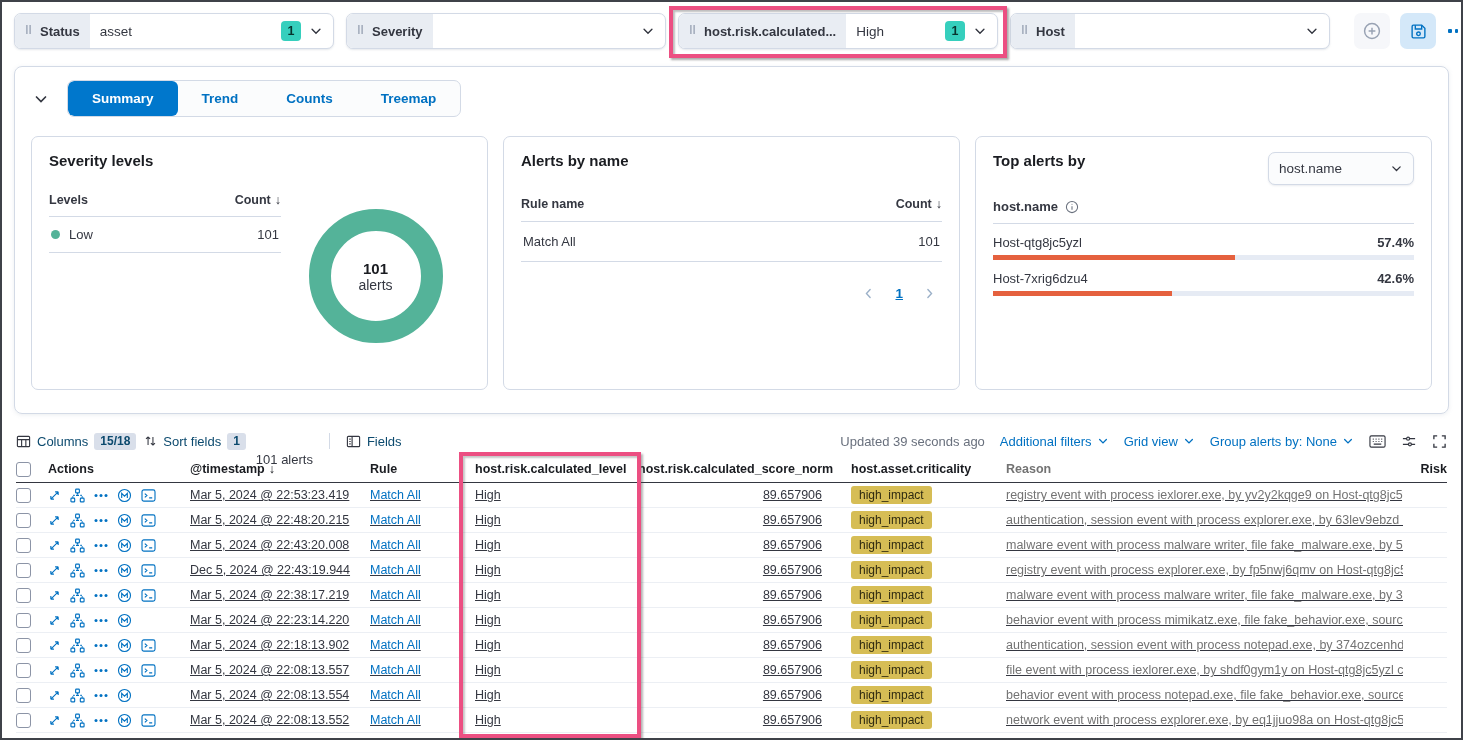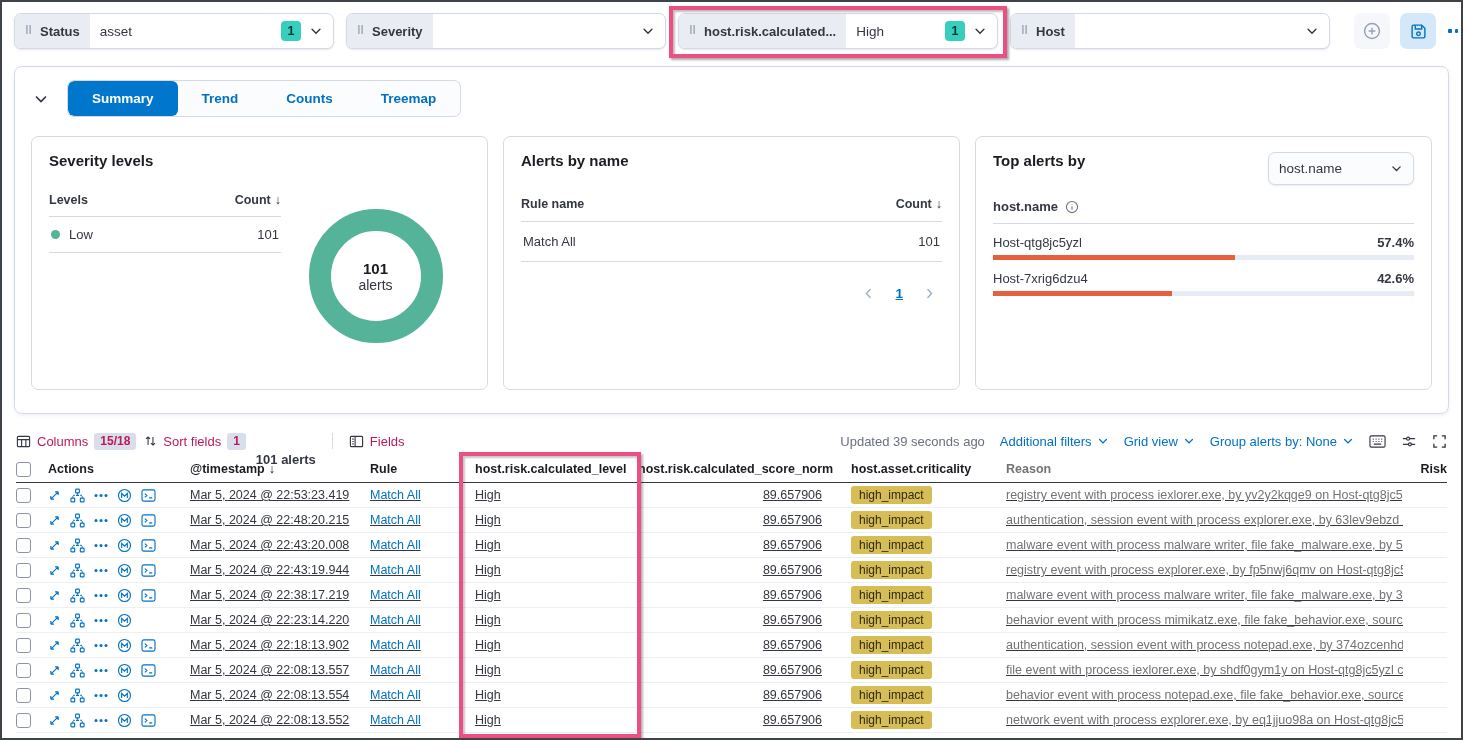--- a/index.html
+++ b/index.html
@@ -63,23 +63,23 @@
     border-radius:7px;padding:8px 10px;font-size:13.5px;width:146px;color:#343741;box-shadow:0 1px 2px rgba(152,162,179,.2);}
   .ta-field{display:flex;align-items:center;gap:7px;font-weight:700;font-size:13px;margin-top:14px;padding-bottom:9px;border-bottom:1px solid #d3dae6;}
   .ta-row{margin-top:9px;}
   .ta-line{display:flex;justify-content:space-between;font-size:13px;padding:2px 0 5px;}
   .ta-pct{font-weight:700;}
   .ta-track{height:5px;background:#e6ebf4;position:relative;}
   .ta-fill{height:5px;background:var(--orange);position:absolute;left:0;top:0;}
   
   .alerts-section{padding:0 14px;position:relative;margin-top:12px;}
   .table-toolbar{display:flex;align-items:center;height:30px;font-size:13px;gap:8px;}
-  .tb-item{display:flex;align-items:center;gap:6px;color:#be185d;}
+  .tb-item{display:flex;align-items:center;gap:6px;color:#0c4a6e;}
   .tb-badge{background:#d9dfea;border-radius:3px;padding:1.5px 6px;font-weight:700;font-size:12px;}
-  .tb-count{font-weight:700;margin-left:2px;margin-top:36px;}
+  .tb-count{font-weight:400;margin-left:2px;margin-top:36px;}
   .tb-divider{width:1px;height:16px;background:#d3dae6;margin:0 8px;}
   .tb-right{margin-left:auto;display:flex;align-items:center;gap:15px;}
   .tb-updated{color:#69707d;}
   .tb-link{color:#0071c2;display:flex;align-items:center;gap:5px;}
   .tb-icon{color:#343741;display:flex;}
   .thead{display:flex;align-items:center;height:27px;border-bottom:1.5px solid #343741;font-weight:700;font-size:12.5px;color:#1a1c21;}
   .trow{display:flex;align-items:center;height:25px;border-bottom:1px solid #eceff4;font-size:12.5px;text-decoration:underline;}
   .c-check{width:32px;display:flex;align-items:center;}
   .checkbox{width:15px;height:15px;border:1px solid #8c94a6;border-radius:3px;background:#fff;}
   .c-actions{width:142px;display:flex;align-items:center;gap:9px;}
@@ -551,21 +551,21 @@
                   <path d="M5 10.6V5.8l3 3 3-3v4.8"></path>
                 </svg>
               </span>
               <span class="act">
                 <svg width="15" height="13" viewBox="0 0 16 14" fill="none" stroke="#0071c2" stroke-width="1.2">
                   <rect x="1" y="1" width="14" height="12" rx="2"></rect>
                   <path d="M4 5l2.3 2L4 9M8.7 9.6h3.3"></path>
                 </svg>
               </span>
             </div>
-            <div class="c-time">Mar 5, 2024 @ 22:43:19.944</div>
+            <div class="c-time">Dec 5, 2024 @ 22:43:19.944</div>
             <div class="c-rule"><a href="#">Match All</a></div>
             <div class="c-level">High</div>
             <div class="c-score">89.657906</div>
             <div class="c-crit"><span class="crit-badge">high_impact</span></div>
             <div class="c-reason">registry event with process explorer.exe, by fp5nwj6qmv on Host-qtg8jc5y...</div>
             <div class="c-risk"></div>
           </div>
           <div class="trow">
             <div class="c-check">
               <span class="checkbox"></span>

